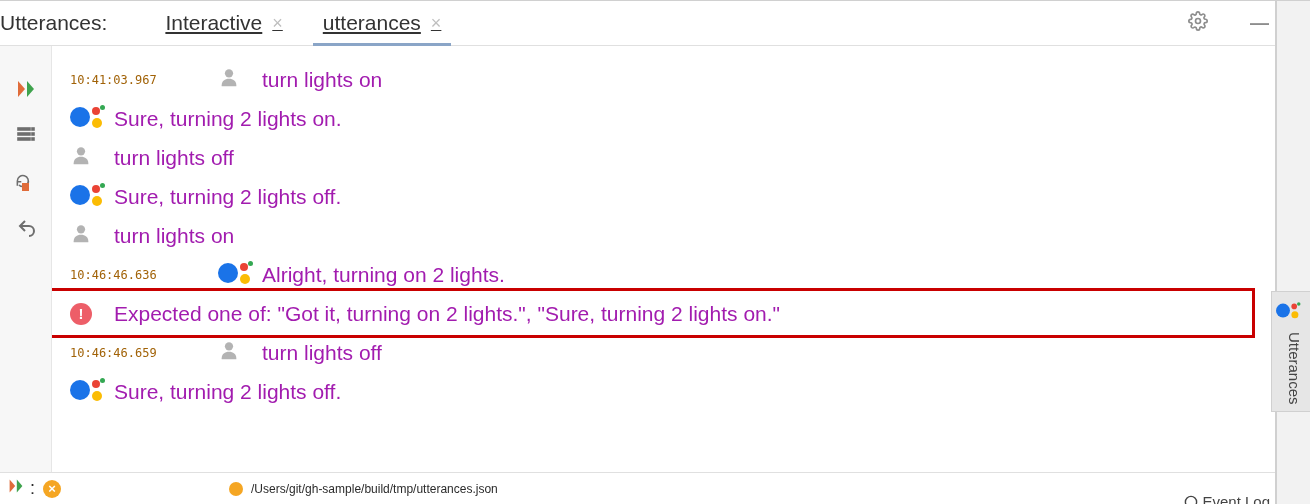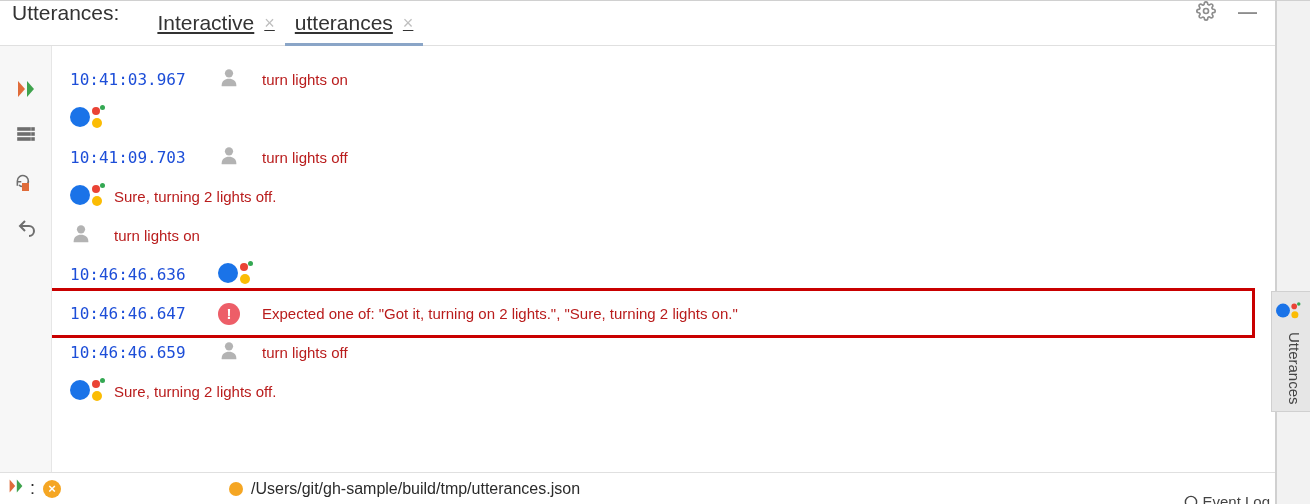--- a/index.html
+++ b/index.html
@@ -1,36 +1,36 @@
 <!DOCTYPE html>
 <html><head>
 <meta charset="utf-8">
 <style>
   * { box-sizing: border-box; margin: 0; padding: 0; }
   body { font-family: -apple-system, BlinkMacSystemFont, "Segoe UI", sans-serif; font-size: 19px; color: #2b2b2b; background: #fff; width: 1310px; height: 504px; overflow: hidden; position: relative; }
   .panel { display: flex; flex-direction: row; width: 100%; height: 100%; border-top: 1px solid #d0d0d0; }
   .main { flex: 1; display: flex; flex-direction: column; border-right: 1px solid #d0d0d0; }
   .right-rail { width: 34px; background: #f2f2f2; display: flex; flex-direction: column; align-items: center; border-left: 1px solid #d0d0d0; }
   .right-tab { writing-mode: vertical-lr; margin-top: 290px; font-size: 15px; color: #444; padding: 6px 4px; background: #e6e6e6; border: 1px solid #d0d0d0; border-right: none; display: flex; align-items: center; gap: 6px; cursor: pointer; }
-  .header { display: flex; height: 45px; border-bottom: 1px solid #e0e0e0; padding: 0 12px; }
+  .header { display: flex; align-items: center; height: 45px; border-bottom: 1px solid #e0e0e0; padding: 0 0; gap: 20px; }
   .header-label { font-size: 21px; color: #333; margin-right: 28px; }
   .tab { display: flex; align-items: center; font-size: 21px; color: #333; padding: 0 10px; height: 100%; position: relative; cursor: pointer; text-decoration: underline; }
   .tab.active::after { content: ""; position: absolute; left: 0; right: 0; bottom: -1px; height: 3px; background: #8aa5c7; }
   .tab-close { margin-left: 10px; color: #bfbfbf; font-size: 18px; cursor: pointer; line-height: 1; }
   .header-spacer { flex: 1; }
   .gear { color: #8d8d8d; margin-right: 16px; cursor: pointer; }
   .minimize { color: #8d8d8d; font-weight: bold; cursor: pointer; padding: 0 6px; }
   .body { flex: 1; display: flex; flex-direction: row; overflow: hidden; }
   .gutter { width: 52px; background: #f7f7f7; border-right: 1px solid #e6e6e6; display: flex; flex-direction: column; align-items: center; padding-top: 32px; gap: 24px; }
   .gutter-icon { width: 22px; height: 22px; cursor: pointer; display: flex; align-items: center; justify-content: center; }
   .log { flex: 1; padding: 14px 18px 0 18px; overflow: hidden; position: relative; }
   .row { display: flex; align-items: center; height: 39px; }
-  .ts { font-family: ui-monospace, Menlo, monospace; font-size: 16px; color: #1d4ed8; width: 148px; flex-shrink: 0; }
+  .ts { font-family: ui-monospace, Menlo, monospace; font-size: 12px; color: #a16207; width: 148px; flex-shrink: 0; }
   .icon-col { width: 44px; display: flex; align-items: center; justify-content: flex-start; flex-shrink: 0; }
-  .msg { font-size: 15px; color: #b91c1c; white-space: nowrap; }
+  .msg { font-size: 21px; color: #a21caf; white-space: nowrap; }
   .highlight-box { position: absolute; border: 3px solid #c90000; pointer-events: none; }
   .footer { height: 32px; border-top: 1px solid #e0e0e0; display: flex; align-items: center; padding-left: 8px; font-size: 18px; }
   .user-icon svg { width: 22px; height: 22px; }
   .assistant-icon { position: relative; width: 36px; height: 28px; }
   .assistant-icon .big { width: 20px; height: 20px; border-radius: 50%; background: #1a73e8; position: absolute; left: 0; top: 2px; }
   .assistant-icon .red { width: 8px; height: 8px; border-radius: 50%; background: #ea4335; position: absolute; left: 22px; top: 2px; }
   .assistant-icon .green { width: 5px; height: 5px; border-radius: 50%; background: #34a853; position: absolute; left: 30px; top: 0; }
   .assistant-icon .yellow { width: 10px; height: 10px; border-radius: 50%; background: #fbbc04; position: absolute; left: 22px; top: 13px; }
   .assistant-icon.small { transform: scale(0.7); transform-origin: left center; }
   .error-icon { width: 22px; height: 22px; border-radius: 50%; background: #ed5e68; color: #fff; display: flex; align-items: center; justify-content: center; font-weight: bold; font-size: 15px; }
@@ -109,23 +109,23 @@
           </div>
           <div class="row">
             <span class="icon-col">
               <span class="assistant-icon">
                 <span class="big"></span>
                 <span class="red"></span>
                 <span class="green"></span>
                 <span class="yellow"></span>
               </span>
             </span>
-          </div>
-          <div class="row">
-            <span class="ts">10:41:09.703</span>
+            <span class="msg">Sure, turning 2 lights on.</span>
+          </div>
+          <div class="row">
             <span class="icon-col">
               <span class="user-icon"><svg viewBox="0 0 24 24" fill="#b3b3b3">
                   <circle cx="12" cy="8" r="4.5"></circle>
                   <path d="M4 21c0-4.4 3.6-7 8-7s8 2.6 8 7v1H4v-1z"></path>
                 </svg></span>
             </span>
             <span class="msg">turn lights off</span>
           </div>
           <div class="row">
             <span class="icon-col">
@@ -150,23 +150,23 @@
           <div class="row">
             <span class="ts">10:46:46.636</span>
             <span class="icon-col">
               <span class="assistant-icon">
                 <span class="big"></span>
                 <span class="red"></span>
                 <span class="green"></span>
                 <span class="yellow"></span>
               </span>
             </span>
-          </div>
-          <div class="row">
-            <span class="ts">10:46:46.647</span>
+            <span class="msg">Alright, turning on 2 lights.</span>
+          </div>
+          <div class="row">
             <span class="icon-col">
               <span class="error-icon">!</span>
             </span>
             <span class="msg">Expected one of: "Got it, turning on 2 lights.", "Sure, turning 2 lights on."</span>
           </div>
           <div class="row">
             <span class="ts">10:46:46.659</span>
             <span class="icon-col">
               <span class="user-icon"><svg viewBox="0 0 24 24" fill="#b3b3b3">
                   <circle cx="12" cy="8" r="4.5"></circle>
@@ -194,21 +194,21 @@
       <span style="margin-right:6px;">
         <svg width="16" height="16" viewBox="0 0 20 20">
             <polygon points="2,2 2,18 9,10" fill="#e06c3a"></polygon>
             <polygon points="11,2 11,18 18,10" fill="#3fa34d"></polygon>
           </svg>
       </span>
       <span>:</span>
       <span style="margin:0 8px; width:18px; height:18px; border-radius:50%; background:#f5a623; color:#fff; display:inline-flex; align-items:center; justify-content:center; font-size:13px; font-weight:bold;">×</span>
       <span style="flex:0 0 160px;"></span>
       <span style="width:14px; height:14px; border-radius:50%; background:#f5a623; display:inline-block; margin-right:8px;"></span>
-      <span style="font-size:16px;">/Users/git/gh-sample/build/tmp/utterances.json</span>
+      <span style="font-size:12px;">/Users/git/gh-sample/build/tmp/utterances.json</span>
     </div>
   </div>
 
   <div class="right-rail">
     <div class="right-tab">
       <span class="assistant-icon small" style="writing-mode:horizontal-tb;">
         <span class="big"></span>
           <span class="red"></span>
           <span class="green"></span>
           <span class="yellow"></span>

